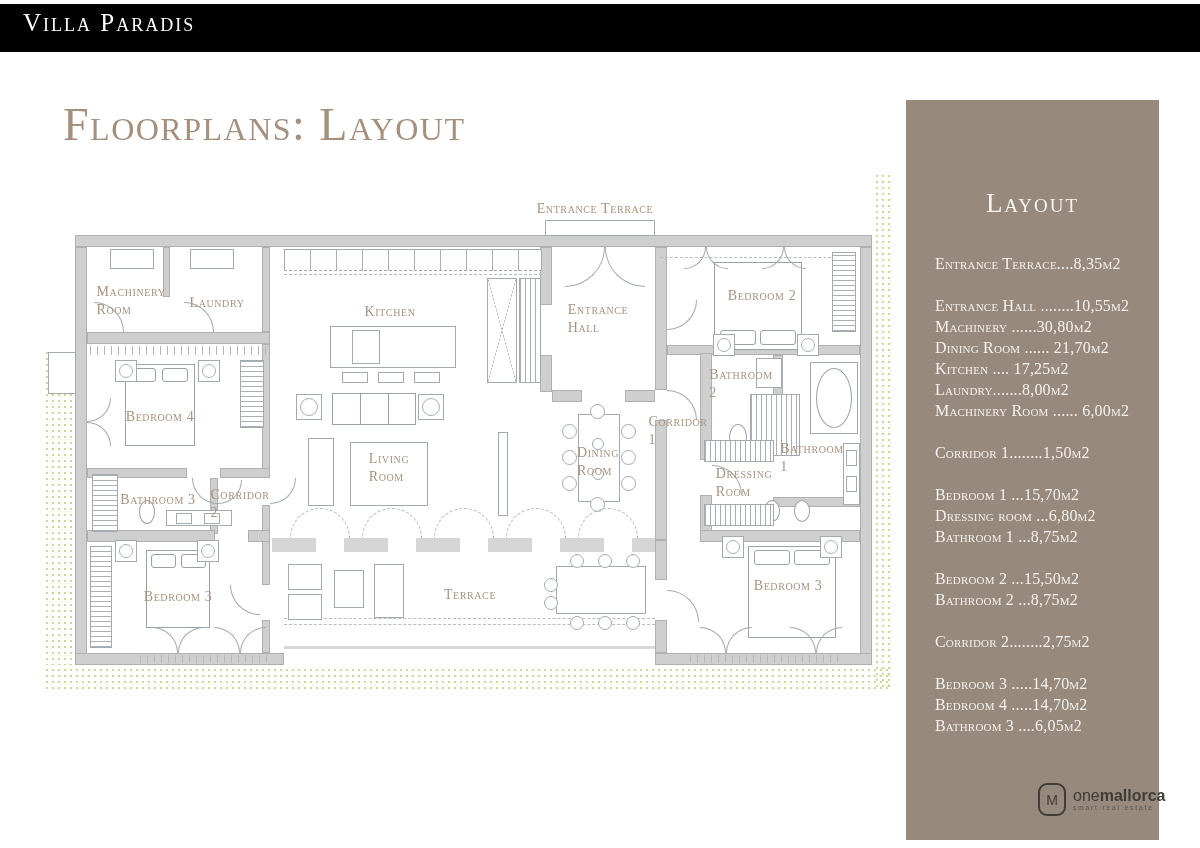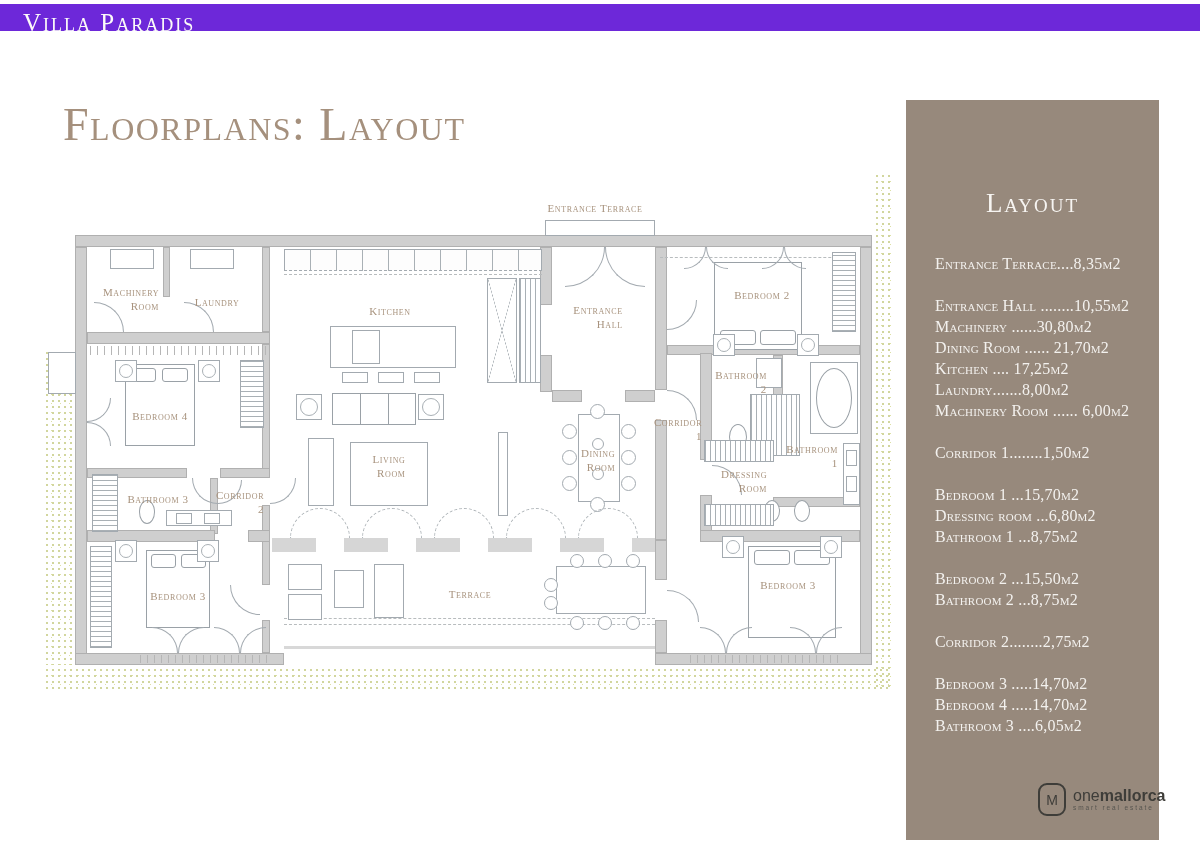--- a/index.html
+++ b/index.html
@@ -1,20 +1,20 @@
 <!DOCTYPE html>
 <html><head>
 <meta charset="utf-8">
 <style>
   html,body{margin:0;padding:0;background:#fff}
   #stage{position:relative;width:1200px;height:848px;background:#fff;overflow:hidden;
          font-family:"Liberation Serif","DejaVu Serif",serif}
   .abs{position:absolute;box-sizing:border-box}
   
-  .topbar{position:absolute;left:0;top:4px;width:1200px;height:27px;background:#6d28d9}
+  .topbar{position:absolute;left:0;top:4px;width:1200px;height:48px;background:#000000}
   .topbar-title{position:absolute;left:23px;top:5px;font-size:25px;font-variant:small-caps;
                 letter-spacing:2px;color:#fcfbf9}
   .page-title{position:absolute;left:55px;top:90px;margin:8px;font-size:46px;font-weight:400;
               font-variant:small-caps;letter-spacing:1.5px;color:#a5907d}
   
   .w{background:#cfcfcf;border:0.5px solid #b0b0b0}
   .o{background:#fff;border:1px solid #a3aab0}
   .pad{background:#d6d6d6}
   .line{background:#d8d8d8}
   .hv{background:#fff repeating-linear-gradient(90deg,#a9b0b5 0 1px,transparent 1px 5px);border:1px solid #a3aab0}
@@ -36,22 +36,22 @@
         border:1px solid #9aa1a7}
   .arc{border:0 solid #a3aab0;background:none}
   .arc.tl{border-right-width:1px;border-bottom-width:1px;border-radius:0 0 100% 0}
   .arc.tr{border-left-width:1px;border-bottom-width:1px;border-radius:0 0 0 100%}
   .arc.bl{border-top-width:1px;border-right-width:1px;border-radius:0 100% 0 0}
   .arc.br{border-top-width:1px;border-left-width:1px;border-radius:100% 0 0 0}
   .arch{border:1px dashed #b0b6ba;border-bottom:none;border-radius:50% 50% 0 0/100% 100% 0 0}
   .stip{background-image:radial-gradient(#c7cd86 .8px,transparent 1px),
                          radial-gradient(#d4d98f .8px,transparent 1px);
         background-size:6px 6px,9px 9px;background-position:0 0,3px 4px;opacity:.8}
-  .room-label{position:absolute;transform:translate(-50%,-50%);font-size:11px;
-              font-variant:small-caps;letter-spacing:.6px;color:#a8937e;text-align:right;
+  .room-label{position:absolute;transform:translate(-50%,-50%);font-size:14px;
+              font-variant:small-caps;letter-spacing:.6px;color:#a8937e;text-align:left;
               line-height:1.25;white-space:nowrap;z-index:5}
   
   .sidebar{position:absolute;left:906px;top:100px;width:253px;height:740px;background:#97897c;z-index:10}
   .sidebar-title{margin:88px 0 34px 0;text-align:center;font-size:27px;font-weight:400;
                  font-variant:small-caps;letter-spacing:2px;color:#f7f5f2}
   .area-list{padding-left:29px;padding-right:8px}
   .area-group{margin-bottom:21px}
   .area-line{font-size:16px;font-variant:small-caps;letter-spacing:.2px;color:#f3f1ee;line-height:21px}
   .logo{position:absolute;left:132px;bottom:24px;display:flex;align-items:center;gap:7px;
         font-family:"Liberation Sans","DejaVu Sans",sans-serif}

